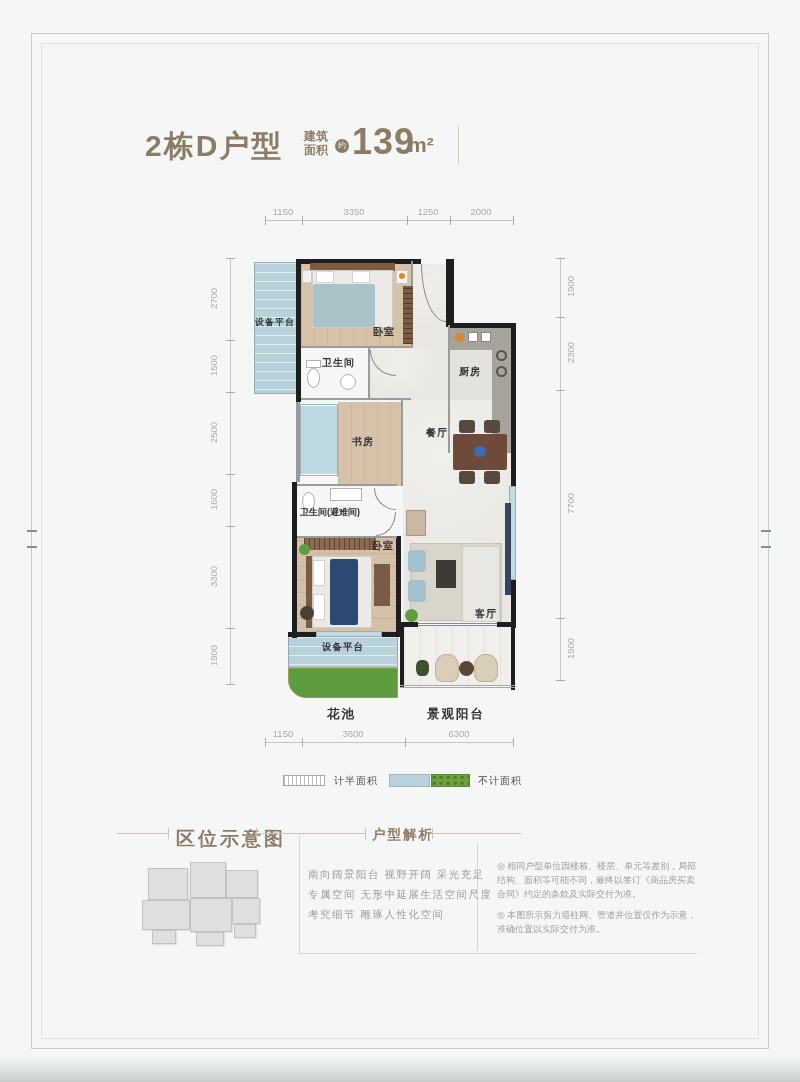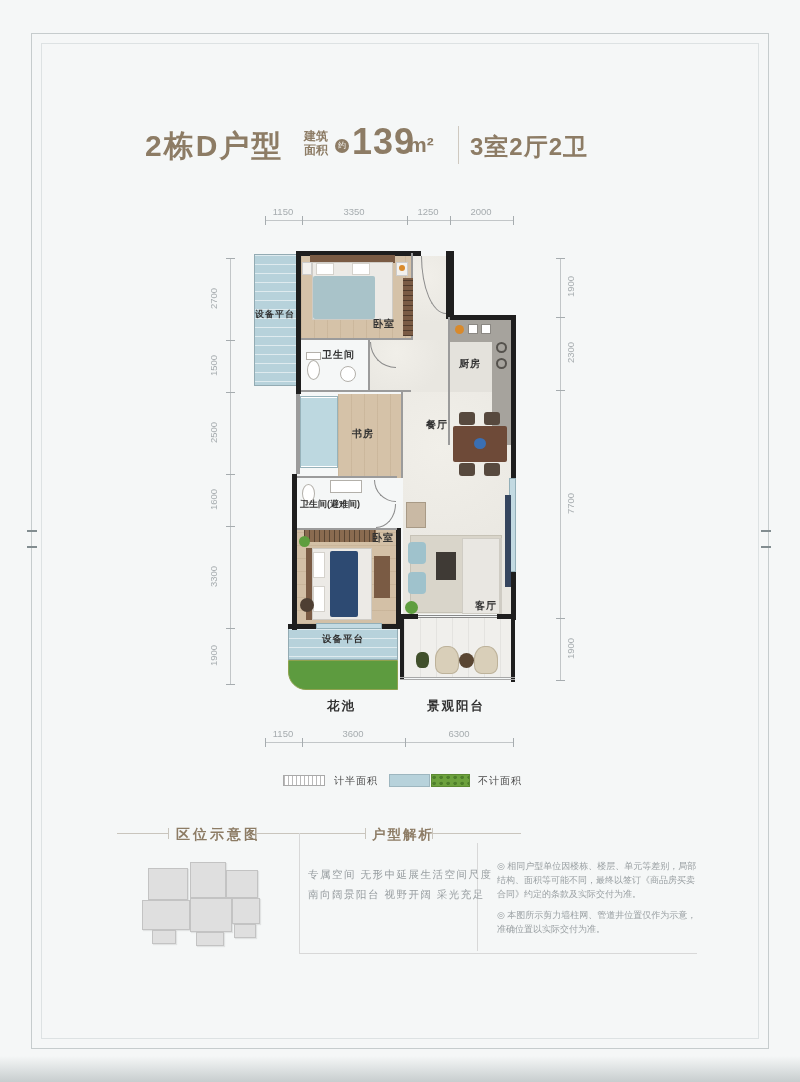--- a/index.html
+++ b/index.html
@@ -53,21 +53,20 @@
 
   <div class="titlebig accent" style="left:145px;top:126px;font-size:30px;">2栋D户型</div>
   <div class="abs accent" style="left:304px;top:129px;font-size:12px;font-weight:bold;line-height:14px;">
     <div>建筑</div>
     <div>面积</div>
   </div>
   <div class="abs" style="left:335px;top:139px;width:14px;height:14px;border-radius:50%;background:#8d7c65;color:#fbfbf8;font-size:8px;line-height:14px;text-align:center;">约</div>
   <div class="abs accent" style="left:352px;top:121px;font-size:36px;font-weight:600;letter-spacing:1px;">139</div>
   <div class="abs accent" style="left:408px;top:133px;font-size:21px;font-weight:600;">m²</div>
   <div class="abs" style="left:458px;top:126px;width:1px;height:38px;background:#cfc9c0;"></div>
-  <div class="titlebig accent" style="left:470px;top:131px;font-size:24px;letter-spacing:1px;">3室2厅2卫</div>
 
   <div class="dimline" style="left:265px;top:220px;width:248px;height:1px;"></div>
   <div class="tickv" style="left:265px;top:216px;"></div>
   <div class="tickv" style="left:302px;top:216px;"></div>
   <div class="tickv" style="left:407px;top:216px;"></div>
   <div class="tickv" style="left:450px;top:216px;"></div>
   <div class="tickv" style="left:513px;top:216px;"></div>
   <span class="dim" style="left:263px;top:206px;width:40px;">1150</span>
   <span class="dim" style="left:334px;top:206px;width:40px;">3350</span>
   <span class="dim" style="left:408px;top:206px;width:40px;">1250</span>
@@ -101,21 +100,21 @@
   <div class="tickh" style="left:556px;top:258px;"></div>
   <div class="tickh" style="left:556px;top:317px;"></div>
   <div class="tickh" style="left:556px;top:390px;"></div>
   <div class="tickh" style="left:556px;top:618px;"></div>
   <div class="tickh" style="left:556px;top:680px;"></div>
   <span class="dim rot" style="left:548px;top:281px;width:44px;">1900</span>
   <span class="dim rot" style="left:548px;top:347px;width:44px;">2300</span>
   <span class="dim rot" style="left:548px;top:498px;width:44px;">7700</span>
   <span class="dim rot" style="left:548px;top:643px;width:44px;">1900</span>
 
-  <div class="abs" style="left:0;top:0;width:800px;height:760px;">
+  <div class="abs" style="left:0;top:8px;width:800px;height:760px;">
 
     <div class="flr equip" style="left:254px;top:254px;width:47px;height:132px;"></div>
     <div class="flr wood" style="left:301px;top:256px;width:112px;height:82px;"></div>
     <div class="flr marble" style="left:413px;top:256px;width:35px;height:84px;"></div>
     <div class="flr tile" style="left:301px;top:340px;width:68px;height:50px;"></div>
     <div class="flr marble" style="left:369px;top:340px;width:79px;height:52px;"></div>
     <div class="flr" style="left:450px;top:320px;width:61px;height:125px;background:#e4e2dc;"></div>
     <div class="flr marble" style="left:403px;top:392px;width:108px;height:222px;"></div>
     <div class="flr wood" style="left:338px;top:394px;width:63px;height:84px;"></div>
     <div class="flr" style="left:300px;top:396px;width:38px;height:72px;background:#bdd8e0;border:1px solid #97b2ba;box-shadow:inset 0 14px 0 -13px #fff, inset 0 -14px 0 -13px #fff;"></div>
@@ -230,21 +229,21 @@
   </div>
 
   <div class="abs" style="left:283px;top:775px;width:42px;height:11px;background:#fff repeating-linear-gradient(90deg,#b9b9b9 0 1px,transparent 1px 4px);border:1px solid #a9a9a9;box-sizing:border-box;"></div>
   <span class="abs" style="left:334px;top:774px;font-size:10px;color:#4a4a4a;letter-spacing:1px;">计半面积</span>
   <div class="abs" style="left:389px;top:774px;width:41px;height:13px;background:#b7d2db;border:1px solid #9db6bf;box-sizing:border-box;"></div>
   <div class="abs" style="left:431px;top:774px;width:39px;height:13px;background:#6da23e radial-gradient(circle at 30% 40%,#4e7e2b 0 1.5px,transparent 2px);background-size:7px 6px;border:1px solid #5c8a33;box-sizing:border-box;"></div>
   <span class="abs" style="left:478px;top:774px;font-size:10px;color:#4a4a4a;letter-spacing:1px;">不计面积</span>
 
   <div class="secline" style="left:117px;top:833px;width:51px;height:1px;"></div>
   <div class="secline" style="left:168px;top:828px;width:1px;height:11px;"></div>
-  <span class="abs accent" style="left:176px;top:826px;font-size:14px;font-weight:bold;letter-spacing:3px;">区位示意图</span>
+  <span class="abs accent" style="left:176px;top:826px;font-size:19px;font-weight:bold;letter-spacing:3px;">区位示意图</span>
   <div class="secline" style="left:256px;top:828px;width:1px;height:11px;"></div>
   <div class="secline" style="left:257px;top:833px;width:108px;height:1px;"></div>
   <div class="secline" style="left:365px;top:828px;width:1px;height:11px;"></div>
   <span class="abs accent" style="left:372px;top:826px;font-size:13.5px;font-weight:bold;letter-spacing:2px;">户型解析</span>
   <div class="secline" style="left:432px;top:828px;width:1px;height:11px;"></div>
   <div class="secline" style="left:433px;top:833px;width:88px;height:1px;"></div>
   <div class="divline" style="left:299px;top:833px;width:1px;height:120px;"></div>
   <div class="divline" style="left:477px;top:843px;width:1px;height:108px;"></div>
   <div class="divline" style="left:299px;top:953px;width:398px;height:1px;"></div>
 
@@ -254,22 +253,23 @@
     <div class="fp" style="left:88px;top:14px;width:30px;height:26px;"></div>
     <div class="fp" style="left:4px;top:44px;width:46px;height:28px;"></div>
     <div class="fp" style="left:52px;top:42px;width:40px;height:32px;"></div>
     <div class="fp" style="left:94px;top:42px;width:26px;height:24px;"></div>
     <div class="fp" style="left:14px;top:74px;width:22px;height:12px;"></div>
     <div class="fp" style="left:58px;top:76px;width:26px;height:12px;"></div>
     <div class="fp" style="left:96px;top:68px;width:20px;height:12px;"></div>
   </div>
 
   <div class="antxt" style="left:308px;top:864px;">
+    <div>南向阔景阳台 视野开阔 采光充足</div>
     <div>专属空间 无形中延展生活空间尺度</div>
-    <div>南向阔景阳台 视野开阔 采光充足</div>
+    <div>考究细节 雕琢人性化空间</div>
   </div>
 
   <div class="disc" style="left:497px;top:860px;width:200px;">
     <p>◎ 相同户型单位因楼栋、楼层、单元等差别，局部结构、面积等可能不同，最终以签订《商品房买卖合同》约定的条款及实际交付为准。</p>
     <p>◎ 本图所示剪力墙柱网、管道井位置仅作为示意，准确位置以实际交付为准。</p>
   </div>
 
 </div>
 
 </body></html>

